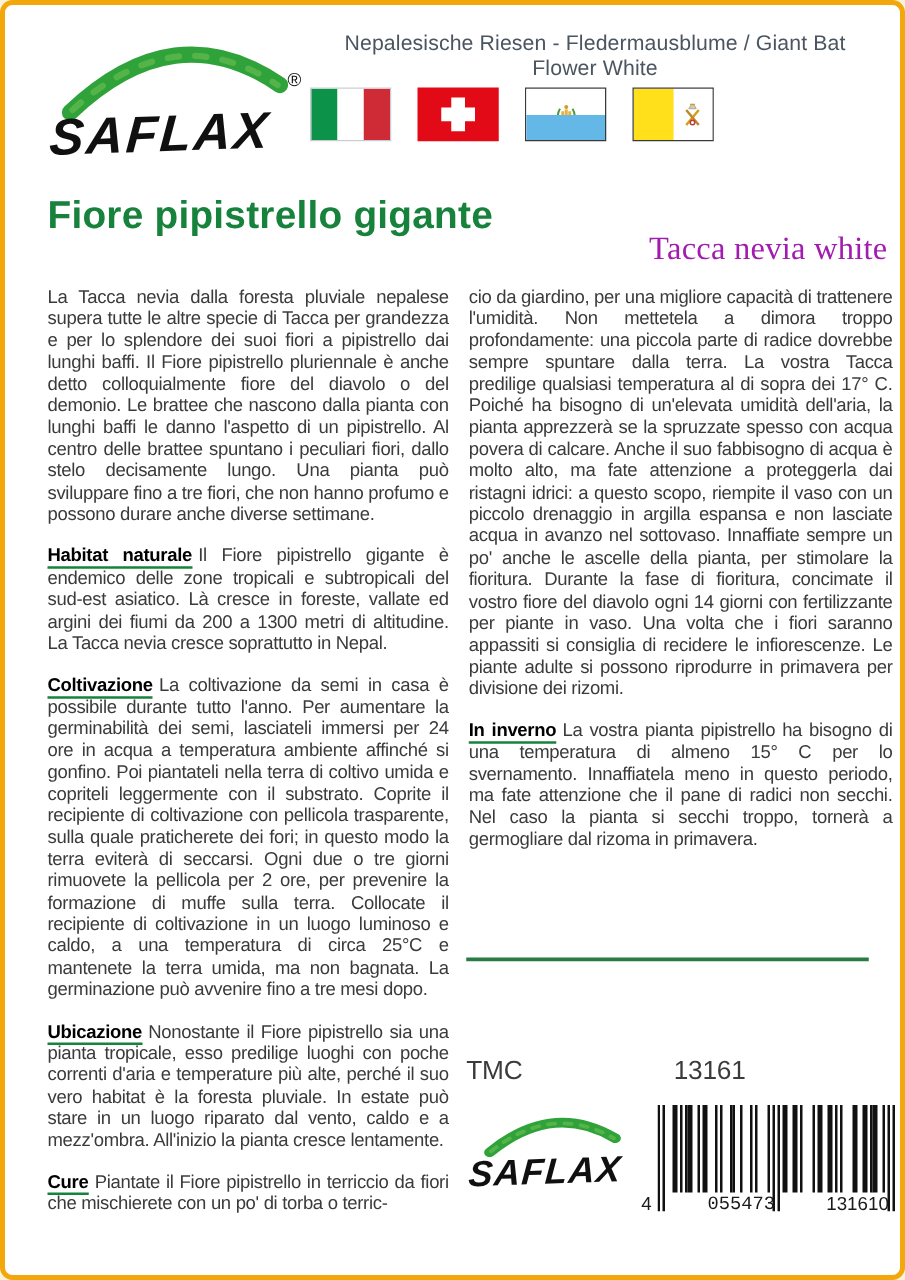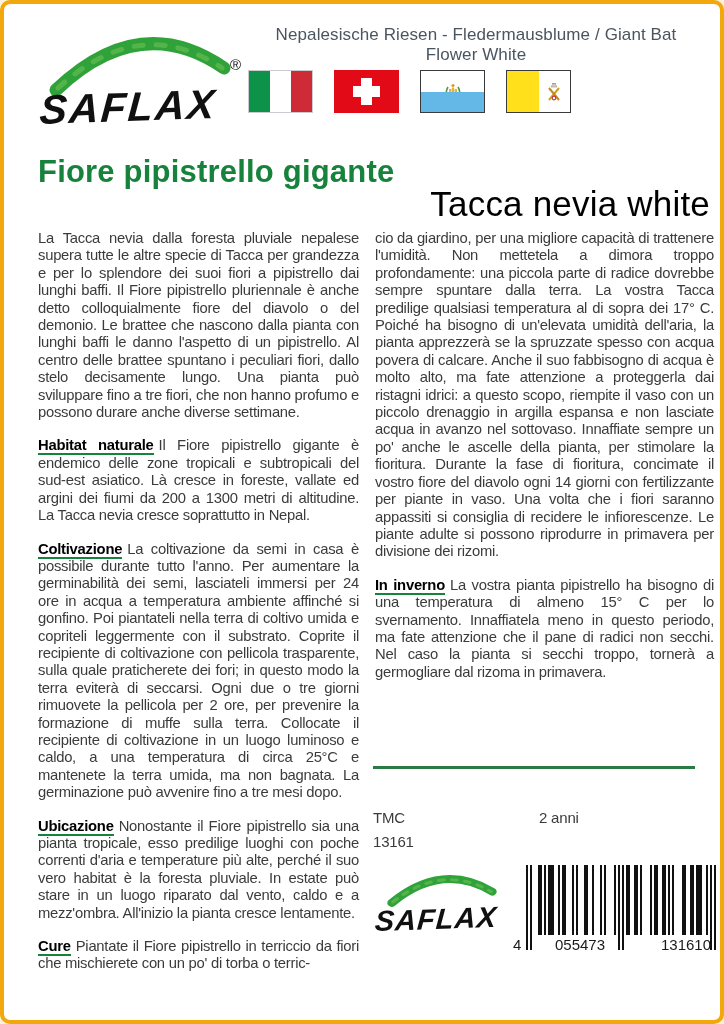--- a/index.html
+++ b/index.html
@@ -48,55 +48,55 @@
   .flag-va { border:1px solid #3A3A3A; }
   .flag-va .st { flex:1; position:relative; }
   .emblem { position:absolute; left:50%; top:50%; transform:translate(-50%,-50%); }
   
   .title-left {
     position:absolute; left:34px; top:150px;
     font-size:31px; font-weight:bold; color:#17823B; letter-spacing:0.2px;
   }
   .title-right {
     position:absolute; right:10px; top:180px;
-    font-size:35px; font-weight:normal; color:#000000; letter-spacing:0.2px;
+    font-size:26px; font-weight:normal; color:#a21caf; letter-spacing:0.2px;font-family:Liberation Serif, serif;
   }
   
   .columns {
     position:absolute; left:34px; top:210px; width:676px;
     display:flex; gap:16px;
   }
   .col { font-size:14.8px; line-height:17.4px; color:#3B3B3B;
          text-align:justify; letter-spacing:-0.25px; }
   .col-left  { width:321px; }
   .col-right { width:339px; }
   .col p { margin:16px 0 12px 0; }
   .sh {
     color:#000000; font-weight:bold;
     border-bottom:2px solid #17823B; padding-bottom:0px; margin-right:5px;
   }
   
   .bottom-block { position:absolute; left:369px; top:762px; width:341px; }
   .green-rule { border:none; border-top:3px solid #2A7B43; width:322px; margin:0; }
   .info-grid {
-    margin-top:40px;
+    margin-top:76px;
     display:grid; grid-template-columns:166px auto; row-gap:7px;
-    font-size:15px; color:#3B3B3B; letter-spacing:-0.2px;
+    font-size:21px; color:#3B3B3B; letter-spacing:-0.2px;
   }
   .bottom-row { margin-top:9px; display:flex; align-items:flex-start; }
   .logo-small { position:relative; width:136px; height:92px; flex:none; }
   .logo-small .arc { position:absolute; left:14px; top:10px; }
   .logo-small .logo-word {
     top:44px; left:2px; font-size:29px; letter-spacing:1px;
   }
   .barcode { position:relative; width:200px; height:100px; flex:none; margin-left:4px; margin-top:6px; }
   .barcode svg { position:absolute; left:13px; top:0; }
   .bc-digit { position:absolute; font-size:15px; color:#1a1a1a; top:71px; }
   .bc-d1 { left:0px; }
-  .bc-d2 { left:27px; width:80px; text-align:center; }
+  .bc-d2 { left:27px; width:80px; text-align:right;font-family:Liberation Mono, monospace; }
   .bc-d3 { left:112px; width:80px; text-align:right;padding-left:36px; }
 </style>
 </head>
 <body>
 
 <div class="label">
 
   <div class="header-line">Nepalesische Riesen - Fledermausblume / Giant Bat Flower White</div>
 
   <div class="logo-big">
@@ -160,21 +160,20 @@
     <div class="col col-right">
       <p><span>cio da giardino, per una migliore capacità di trattenere l'umidità. Non mettetela a dimora troppo profondamente: una piccola parte di radice dovrebbe sempre spuntare dalla terra. La vostra Tacca predilige qualsiasi temperatura al di sopra dei 17° C. Poiché ha bisogno di un'elevata umidità dell'aria, la pianta apprezzerà se la spruzzate spesso con acqua povera di calcare. Anche il suo fabbisogno di acqua è molto alto, ma fate attenzione a proteggerla dai ristagni idrici: a questo scopo, riempite il vaso con un piccolo drenaggio in argilla espansa e non lasciate acqua in avanzo nel sottovaso. Innaffiate sempre un po' anche le ascelle della pianta, per stimolare la fioritura. Durante la fase di fioritura, concimate il vostro fiore del diavolo ogni 14 giorni con fertilizzante per piante in vaso. Una volta che i fiori saranno appassiti si consiglia di recidere le infiorescenze. Le piante adulte si possono riprodurre in primavera per divisione dei rizomi.</span></p>
       <p><span class="sh">In inverno</span><span>La vostra pianta pipistrello ha bisogno di una temperatura di almeno 15° C per lo svernamento. Innaffiatela meno in questo periodo, ma fate attenzione che il pane di radici non secchi. Nel caso la pianta si secchi troppo, tornerà a germogliare dal rizoma in primavera.</span></p>
     </div>
   </div>
 
   <div class="bottom-block">
     <hr class="green-rule">
     <div class="info-grid">
       <div>TMC</div>
-      <div>2 anni</div>
       <div>13161</div>
     </div>
     <div class="bottom-row">
       <div class="logo-small">
         <svg class="arc" width="110" height="38" viewBox="0 0 184 74" preserveAspectRatio="none">
           <path d="M8,66 Q92,-14 176,44" fill="none" stroke="#2FA23A" stroke-width="15" stroke-linecap="round"></path>
           <path d="M10,64 Q92,-11 174,44" fill="none" stroke="#54B44A" stroke-width="6" stroke-linecap="round" stroke-dasharray="9 13"></path>
         </svg>
         <div class="logo-word">SAFLAX</div>
       </div>

